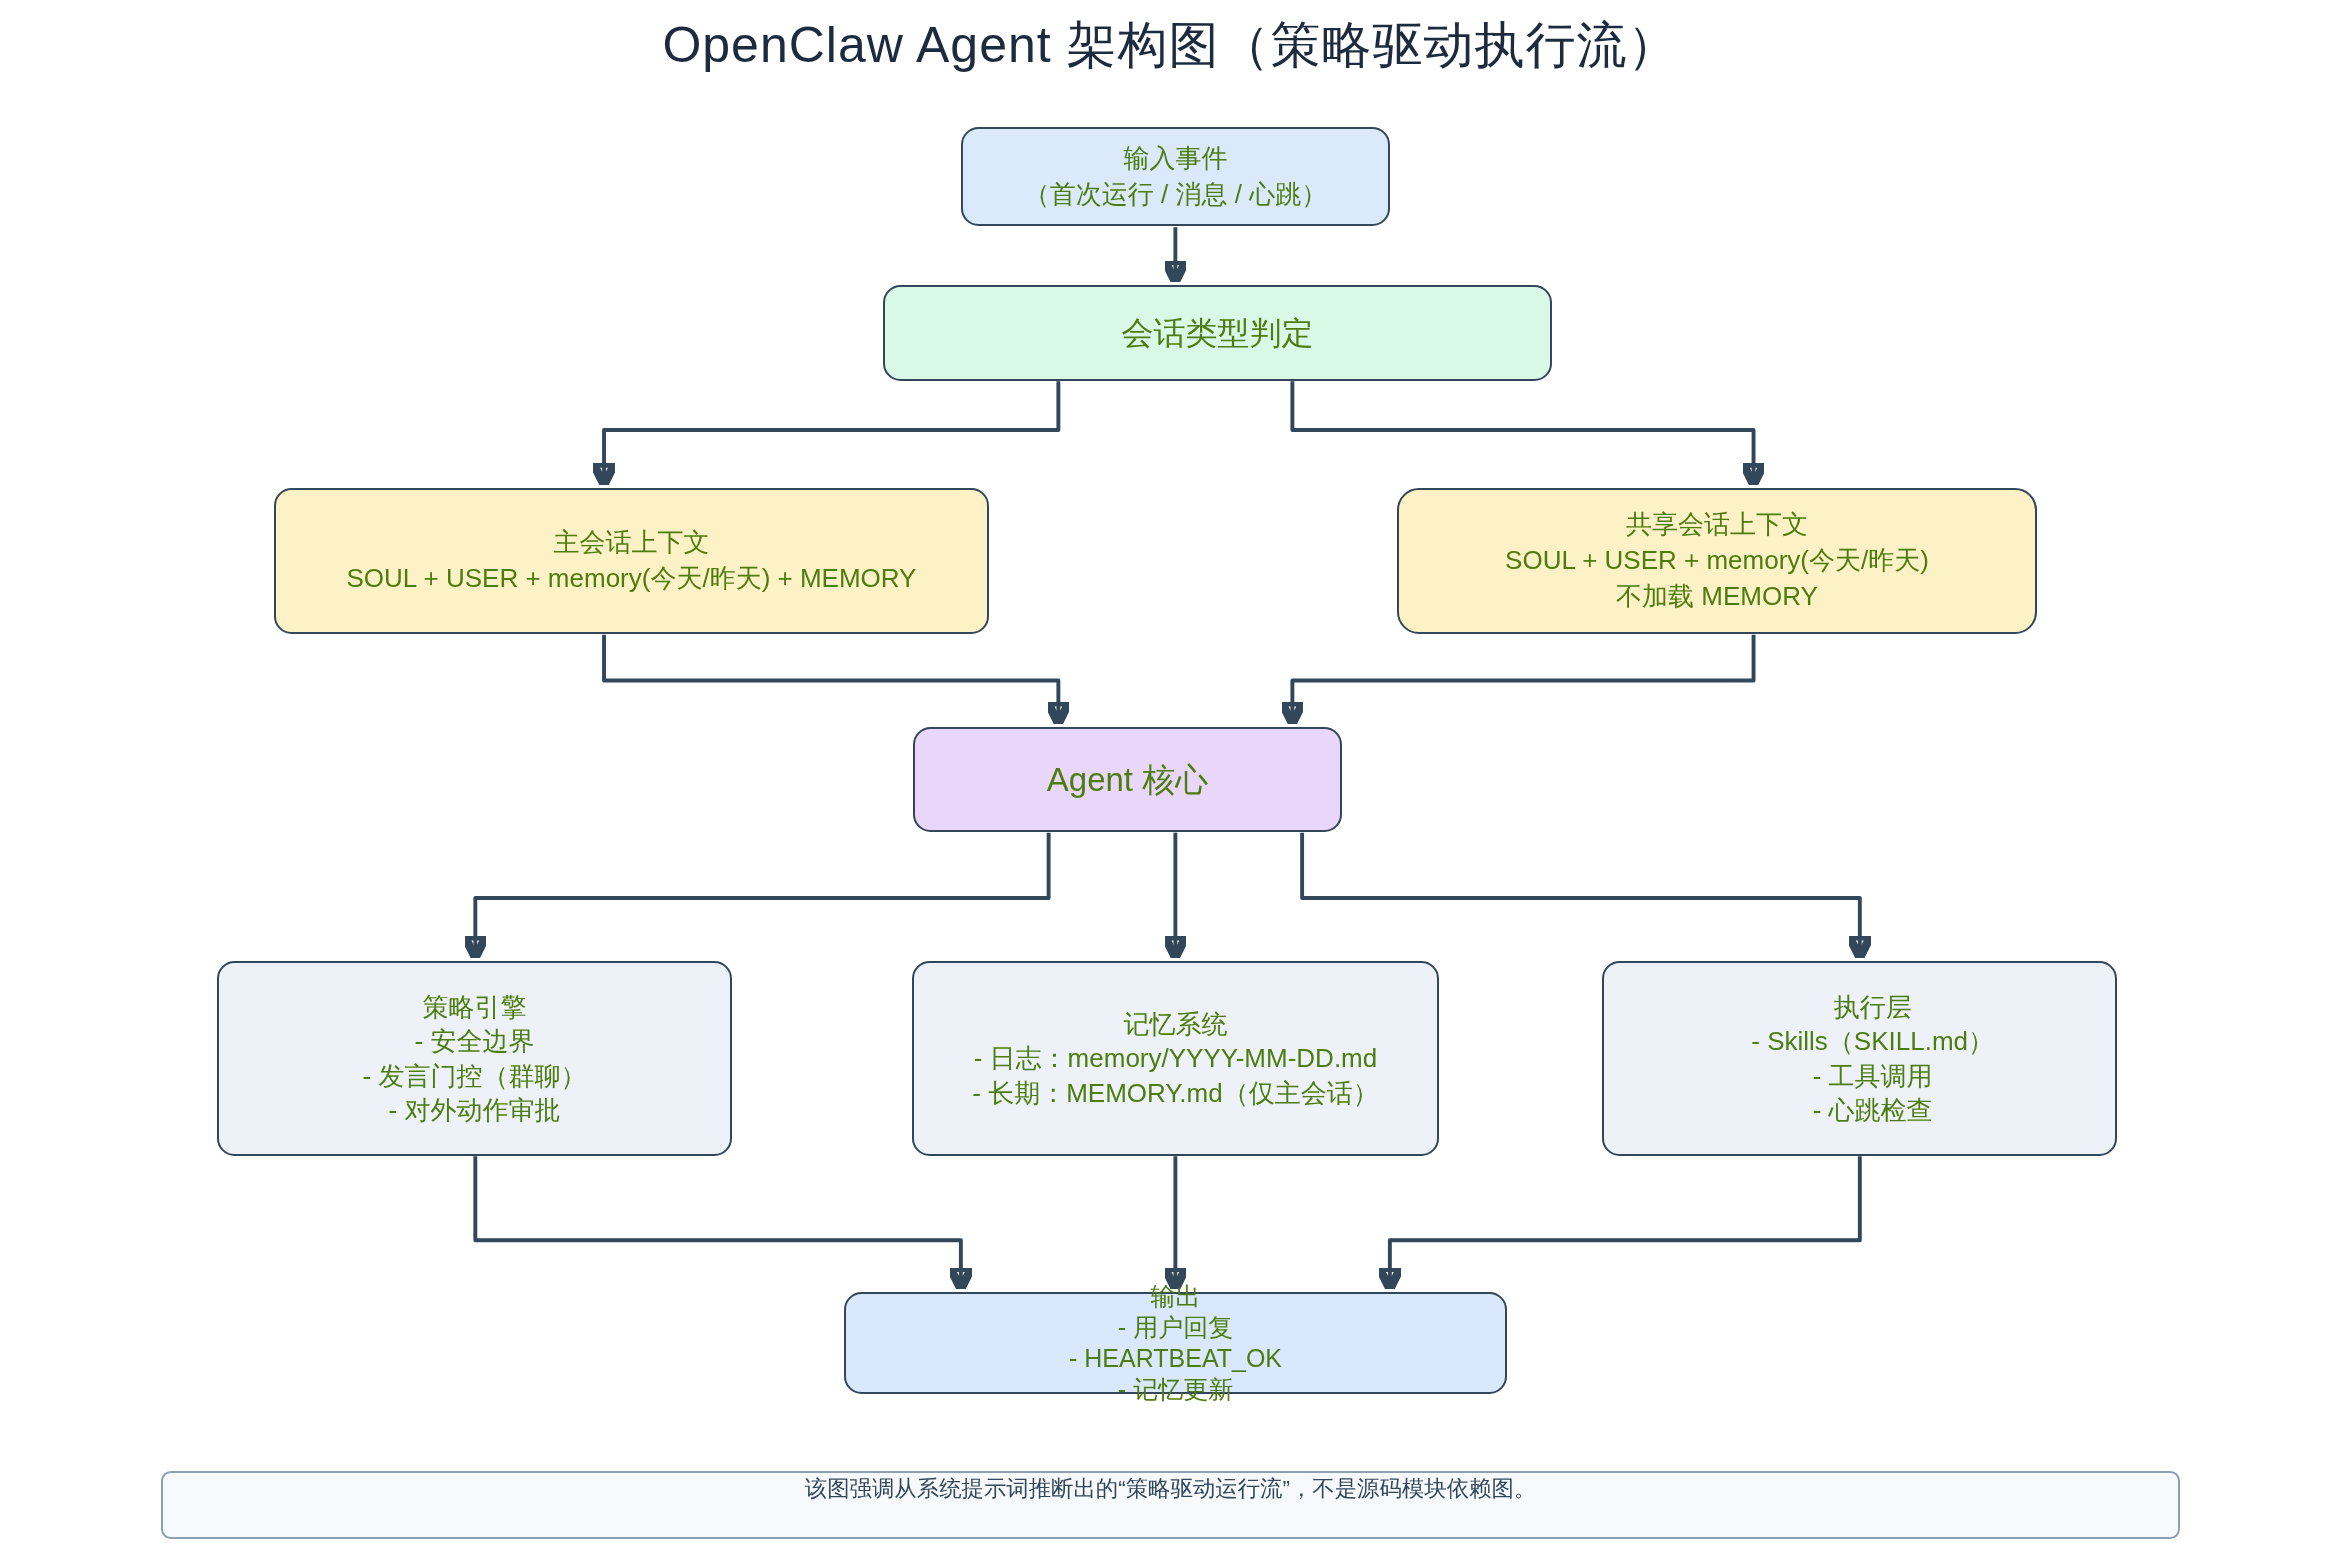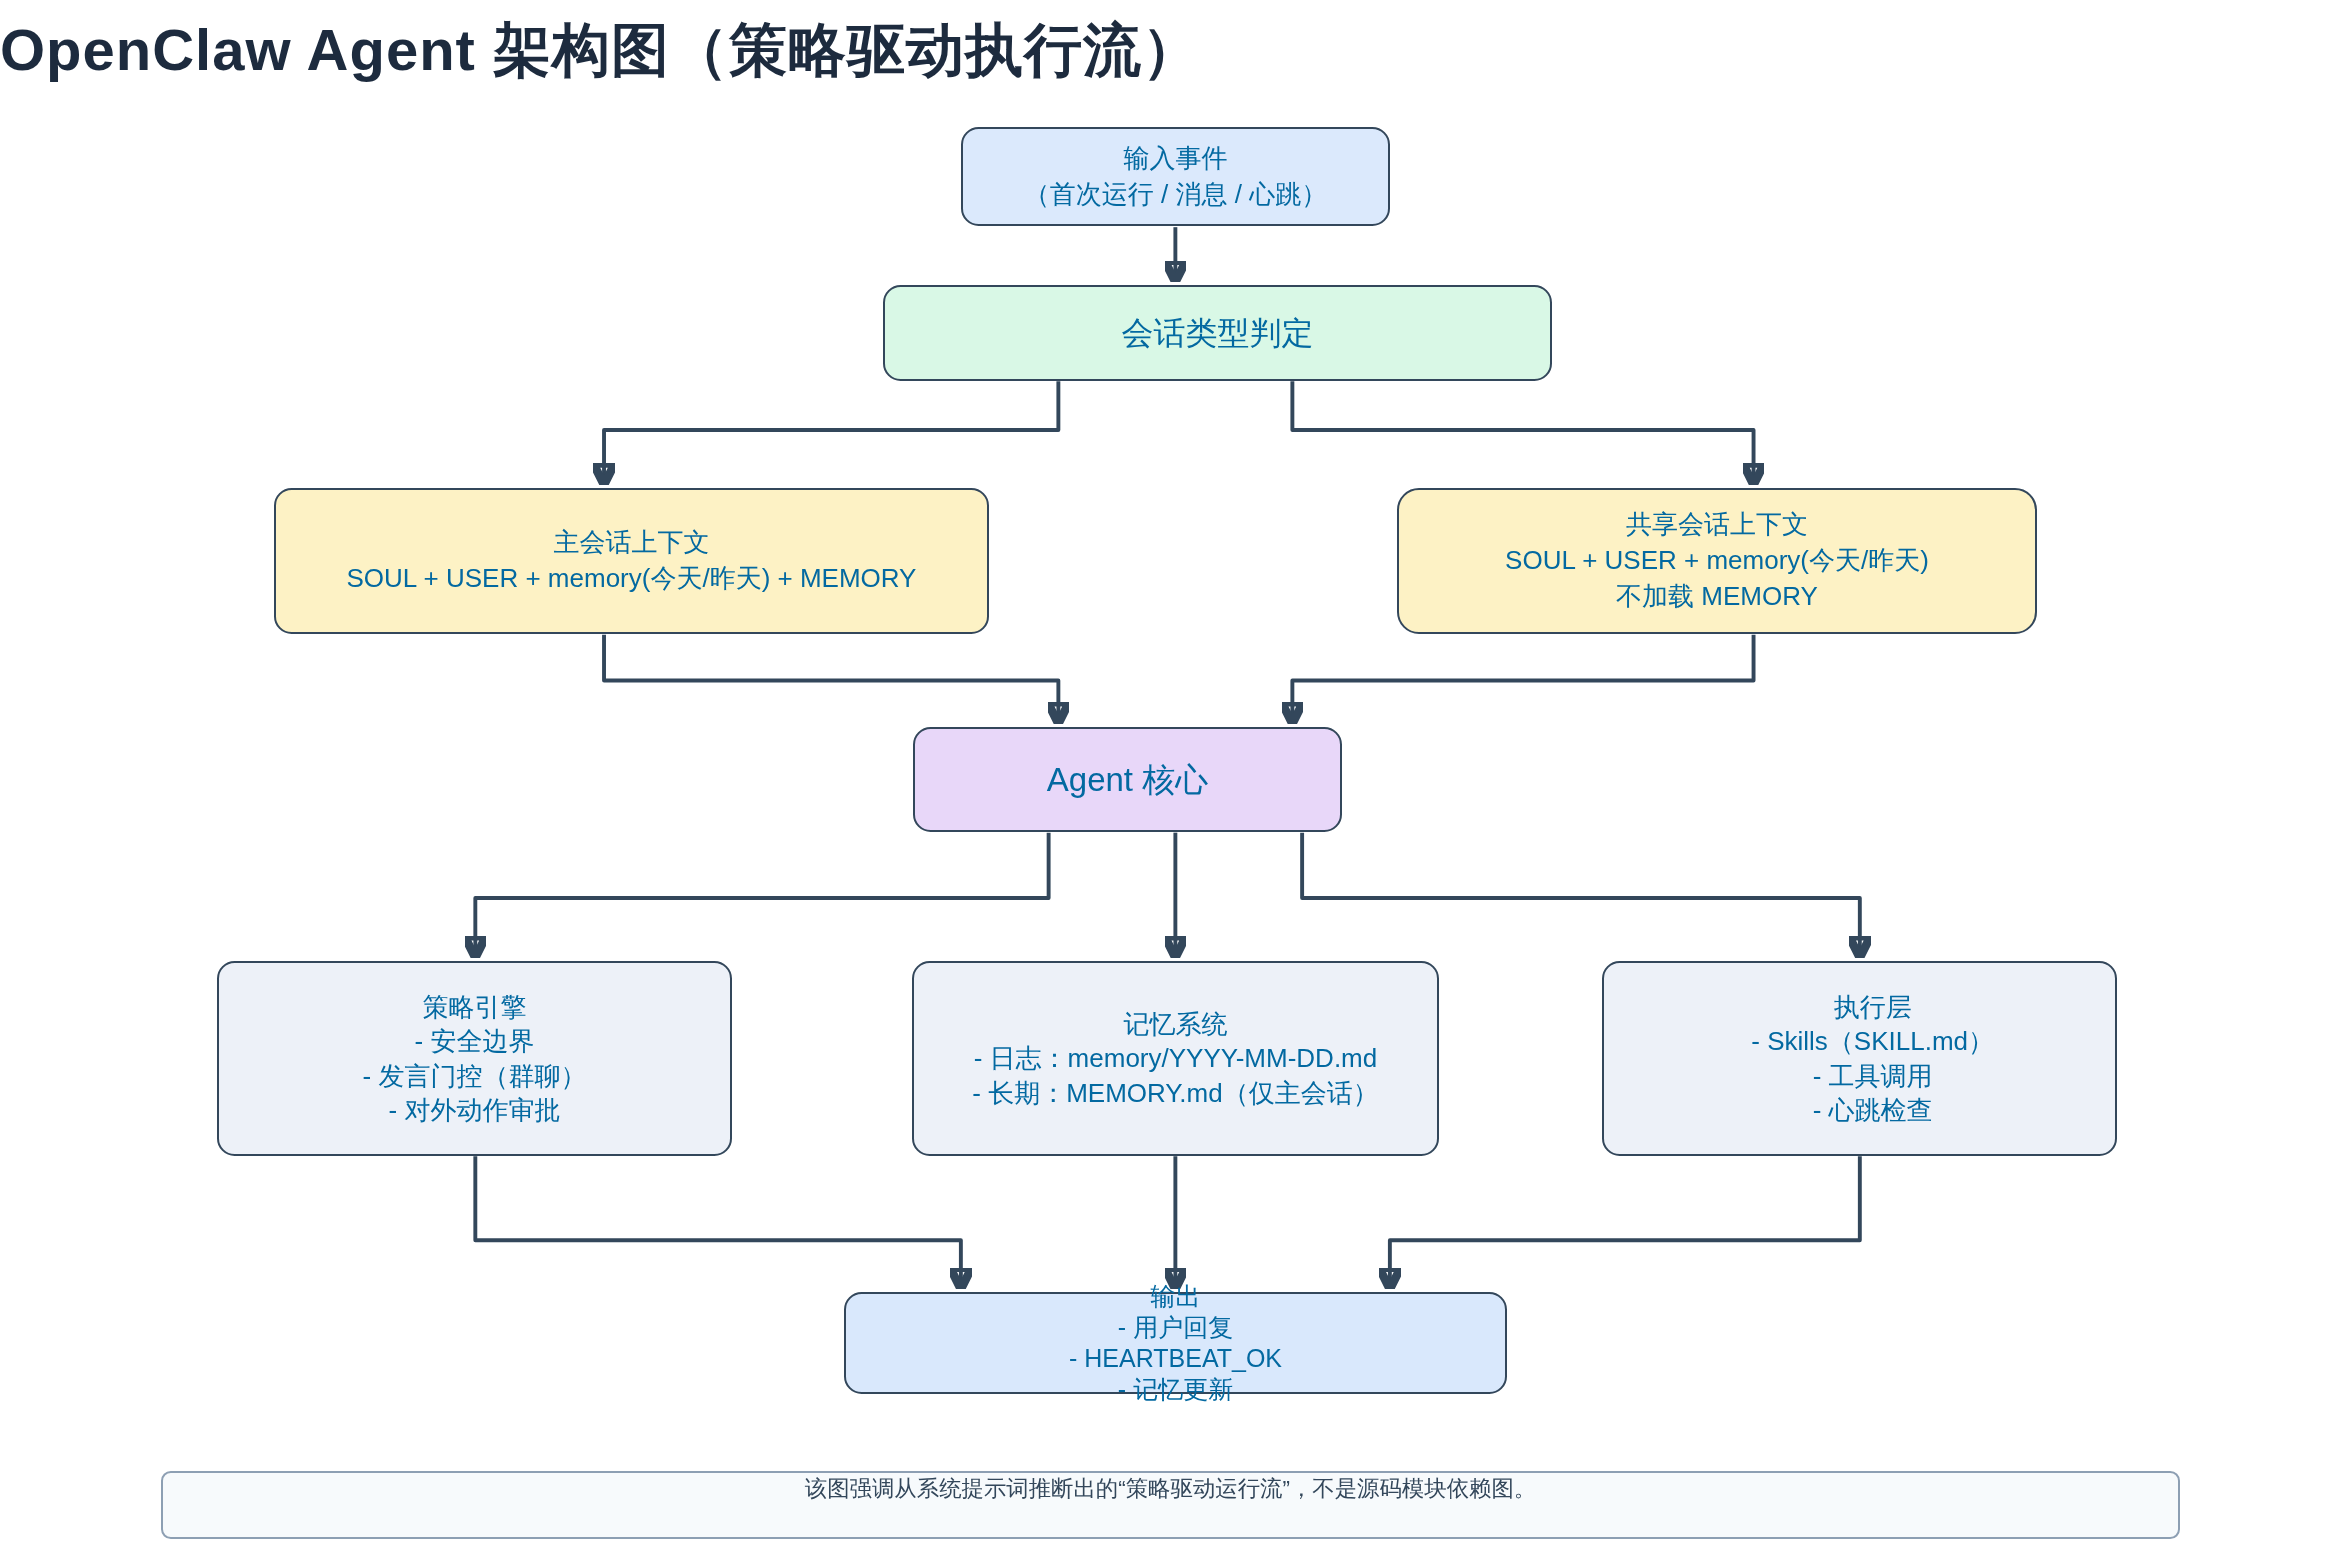--- a/index.html
+++ b/index.html
@@ -14,23 +14,23 @@
     height: 1560px;
     background: #ffffff;
     overflow: hidden;
     color: #22324a;
   }
   .title {
     position: absolute;
     left: 0;
     top: 11.7px;
     width: 2341px;
-    text-align: left;
-    font-size: 58px;
-    font-weight: 700;
+    text-align: center;
+    font-size: 50px;
+    font-weight: 400;
     letter-spacing: 1px;
     color: #1d2b3e;
   }
   svg.edges {
     position: absolute;
     left: 0;
     top: 0;
     width: 2341px;
     height: 1560px;
   }
@@ -45,21 +45,21 @@
     box-sizing: border-box;
     border: 2.9px solid #33475b;
     border-radius: 17.6px;
     display: flex;
     flex-direction: column;
     justify-content: center;
     align-items: center;
     text-align: center;
     font-size: 26px;
     line-height: 1.38;
-    color: #0369a1;
+    color: #4d7c0f;
     padding: 5.9px 13.7px;
   }
   .node .line { display: block; white-space: nowrap; }
 
   .n-input    { left: 961px;  top: 127px;  width: 429px; height: 99px; background: #dbe9fc; }
   .n-session  { left: 883px;  top: 285px;  width: 669px; height: 96px;  background: #d9f8e6; font-size: 32px; }
   .n-mainctx  { left: 247px;  top: 488px;  width: 715px; height: 146px; background: #fdf2c5; margin-left: 27px; }
   .n-sharectx { left: 1397px; top: 488px;  width: 640px; height: 146px; background: #fdf2c5; border-radius: 22px; }
   .n-core     { left: 913px;  top: 727px;  width: 429px; height: 105px; background: #e8d7f9; font-size: 33px; }
   .n-policy   { left: 217px;  top: 961px;  width: 515px; height: 195px; background: #edf1f8; line-height: 1.32; }

